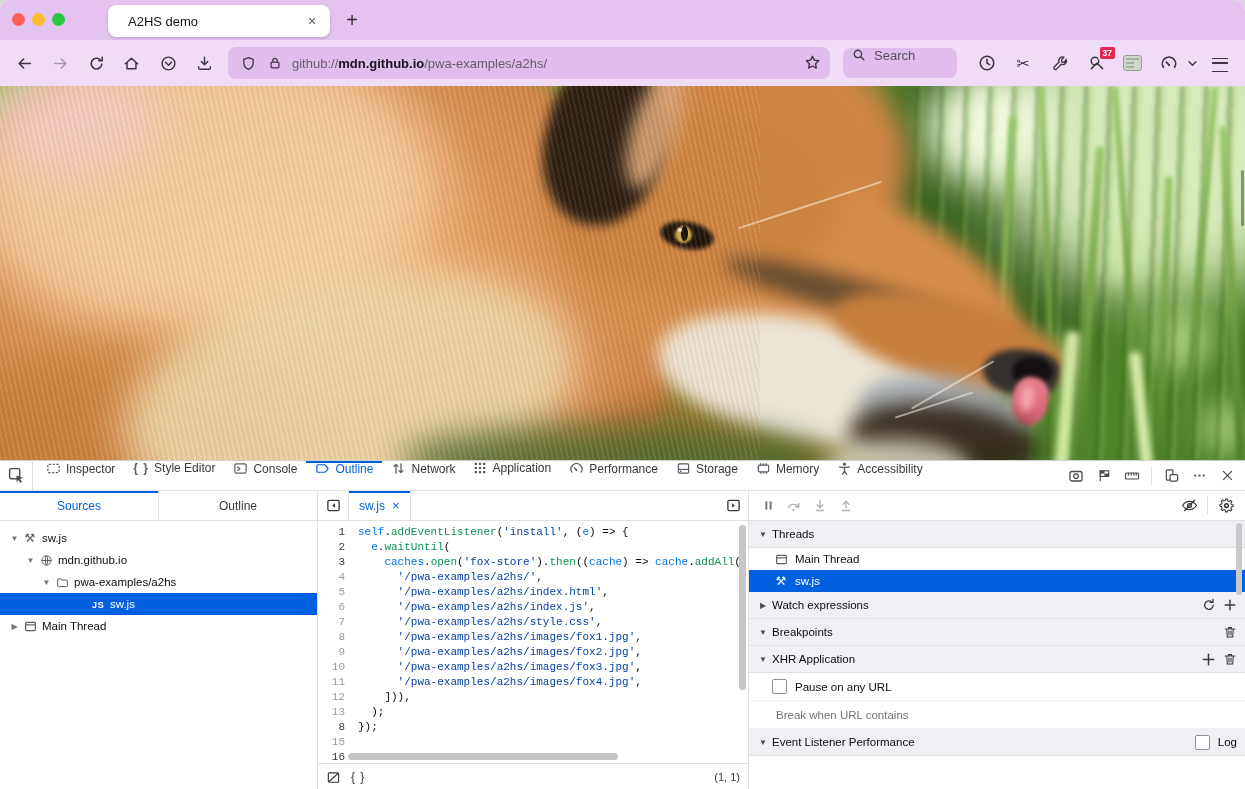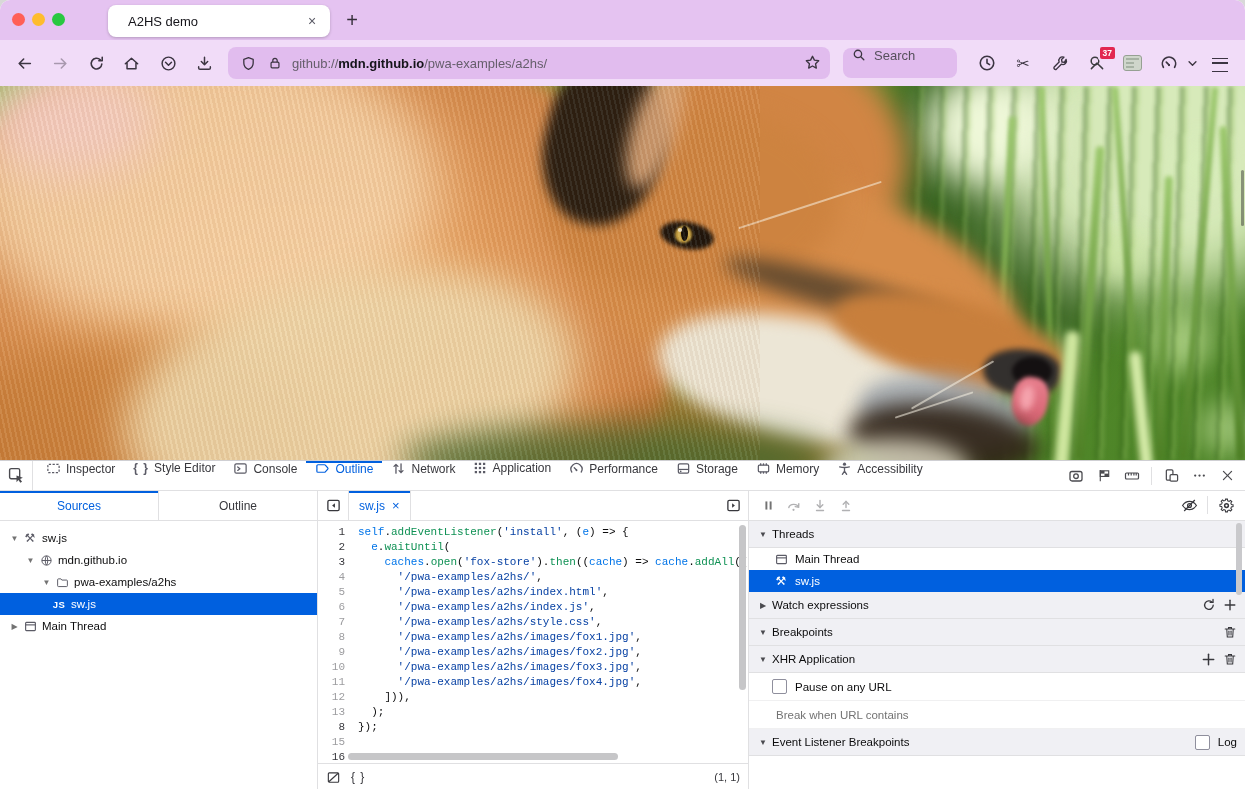--- a/index.html
+++ b/index.html
@@ -542,21 +542,21 @@
             </div>
             <div class="tree-row" style="padding-left:40px">
               <span class="tree-exp">▼</span>
               <span class="tree-ico ic">
                 <svg width="13" height="13" viewBox="0 0 16 16" fill="none" stroke="currentColor" stroke-width="1.2" stroke-linejoin="round">
                   <path d="M2 4.5a1 1 0 0 1 1-1h3l1.2 1.5H13a1 1 0 0 1 1 1V12a1 1 0 0 1-1 1H3a1 1 0 0 1-1-1z"></path>
                 </svg>
               </span>
               <span class="tree-label">pwa-examples/a2hs</span>
             </div>
-            <div class="tree-row selected" style="padding-left:37px">
+            <div class="tree-row selected" style="padding-left:76px">
               <span class="tree-exp"></span>
               <span class="tree-ico ic">
                 <span class="js-badge">JS</span>
               </span>
               <span class="tree-label">sw.js</span>
             </div>
             <div class="tree-row" style="padding-left:8px">
               <span class="tree-exp">▶</span>
               <span class="tree-ico ic">
                 <svg width="13" height="13" viewBox="0 0 16 16" fill="none" stroke="currentColor" stroke-width="1.4">
@@ -744,21 +744,21 @@
         <div class="rp-row tall">
           <span class="cb"></span>
           <span class="cb-label">Pause on any URL</span>
         </div>
         <div class="rp-input-row">
           <span class="rp-input-ph">Break when URL contains</span>
         </div>
 
         <div class="sec-header">
           <span class="sec-exp">▼</span>
-          <span class="sec-title">Event Listener Breakpoints</span>
+          <span class="sec-title">Event Listener Performance</span>
           <span class="log-wrap">
             <span class="cb"></span>
             <span class="cb-label">Log</span>
           </span>
         </div>
         <div class="partial-row"></div>
 
         <div class="rp-scroll"></div>
       </div>
     </div>

